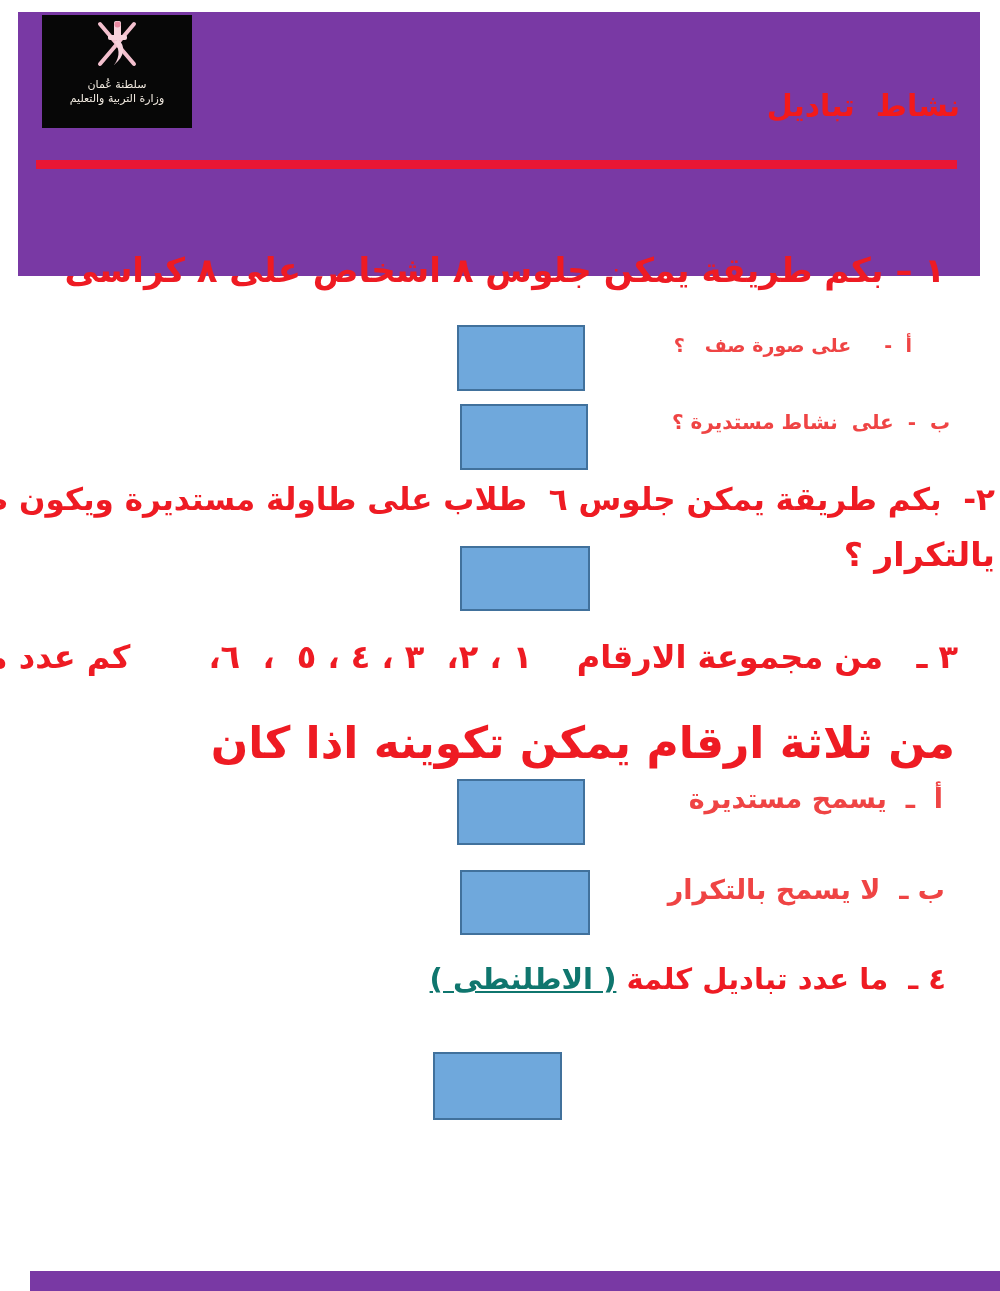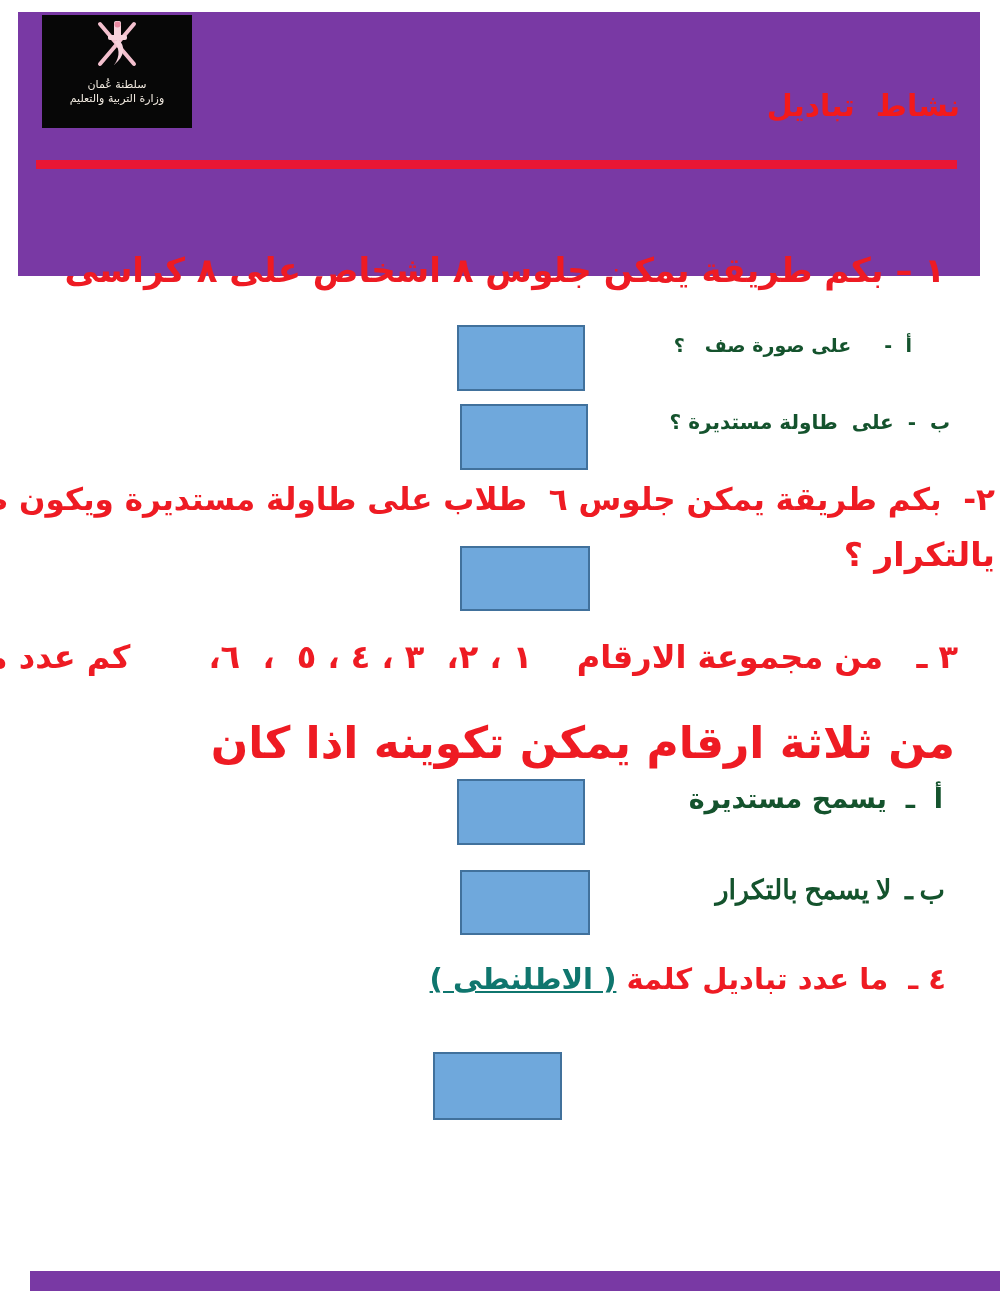--- a/index.html
+++ b/index.html
@@ -13,30 +13,30 @@
   .logo{left:42px;top:15px;width:150px;height:113px;background:#070707;
         display:flex;flex-direction:column;align-items:center;justify-content:flex-start;}
   .logo svg{margin-top:3px;}
   .logo-line{color:#f3ece2;font-size:11px;line-height:14px;white-space:pre;direction:rtl;}
   .hdr-text{color:#F31A1A;font-weight:bold;font-size:30px;white-space:pre;direction:rtl;}
   .title{top:88px;right:40px;}
   .prepared{top:88px;left:256px;}
   .divider{left:36px;top:160px;width:921px;height:9px;background:#E91635;}
   
   .red-q{color:#EE1B23;font-weight:bold;white-space:pre;direction:rtl;text-align:center;}
-  .navy{color:#14532d;font-weight:bold;white-space:pre;direction:rtl;text-align:right;margin-left:36px;}
+  .navy{color:#ef4444;font-weight:bold;white-space:pre;direction:rtl;text-align:right;margin-left:36px;}
   .q1{top:250px;right:55px;font-size:34px;}
   .q1a{top:334px;right:88px;font-size:19px;}
   .q1b{top:410px;right:50px;font-size:20px;}
   .q2l1{top:481px;right:5px;font-size:31px;}
   .q2l2{top:535px;right:5px;font-size:33px;}
   .q3l1{top:638px;right:42px;font-size:32px;}
   .q3l2{top:717px;right:45px;font-size:44px;}
   .q3a{top:783px;right:57px;font-size:27px;}
-  .q3b{top:874px;right:55px;font-size:27px;font-family:Liberation Serif, serif;}
+  .q3b{top:874px;right:55px;font-size:27px;}
   .q4{top:962px;right:54px;font-size:29px;}
   .q4 .blue-part{color:#0f766e;text-decoration:underline;}
   
   .box{background:#6FA8DC;border:2px solid #41719C;box-sizing:border-box;}
   .b1{left:457px;top:325px;width:128px;height:66px;}
   .b2{left:460px;top:404px;width:128px;height:66px;}
   .b3{left:460px;top:546px;width:130px;height:65px;}
   .b4{left:457px;top:779px;width:128px;height:66px;}
   .b5{left:460px;top:870px;width:130px;height:65px;}
   .b6{left:433px;top:1052px;width:129px;height:68px;}
@@ -64,21 +64,21 @@
     <span class="logo-line">سلطنة عُمان</span>
     <span class="logo-line">وزارة التربية والتعليم</span>
   </div>
   <div class="abs hdr-text title" style="position:fixed;">نشاط  تباديل</div>
   <div class="abs divider" style="position:fixed;"></div>
 </div>
 
 <div class="abs red-q q1">١ – بكم طريقة يمكن جلوس ٨ اشخاص على ٨ كراسى</div>
 <div class="abs navy q1a">أ  -     على صورة صف   ؟</div>
 <div class="abs box b1"></div>
-<div class="abs navy q1b">ب  -  على  طاولة مستديرة ؟</div>
+<div class="abs navy q1b">ب  -  على  نشاط مستديرة ؟</div>
 <div class="abs box b2"></div>
 
 <div class="abs red-q q2l1">٢-  بكم طريقة يمكن جلوس ٦  طلاب على طاولة مستديرة ويكون طالبان منهم</div>
 <div class="abs red-q q2l2">يالتكرار ؟</div>
 <div class="abs box b3"></div>
 
 <div class="abs red-q q3l1">٣ ـ   من مجموعة الارقام    ١ ، ٢،  ٣ ، ٤ ، ٥  ،  ٦،       كم عدد مكون</div>
 <div class="abs red-q q3l2">من ثلاثة ارقام يمكن تكوينه اذا كان</div>
 <div class="abs navy q3a">أ  ـ  يسمح مستديرة</div>
 <div class="abs box b4"></div>

